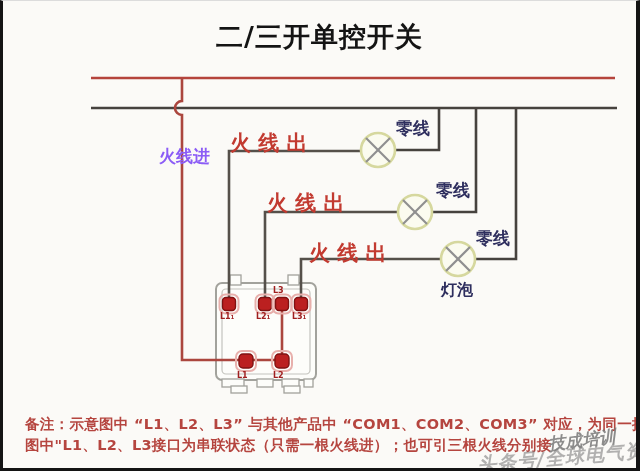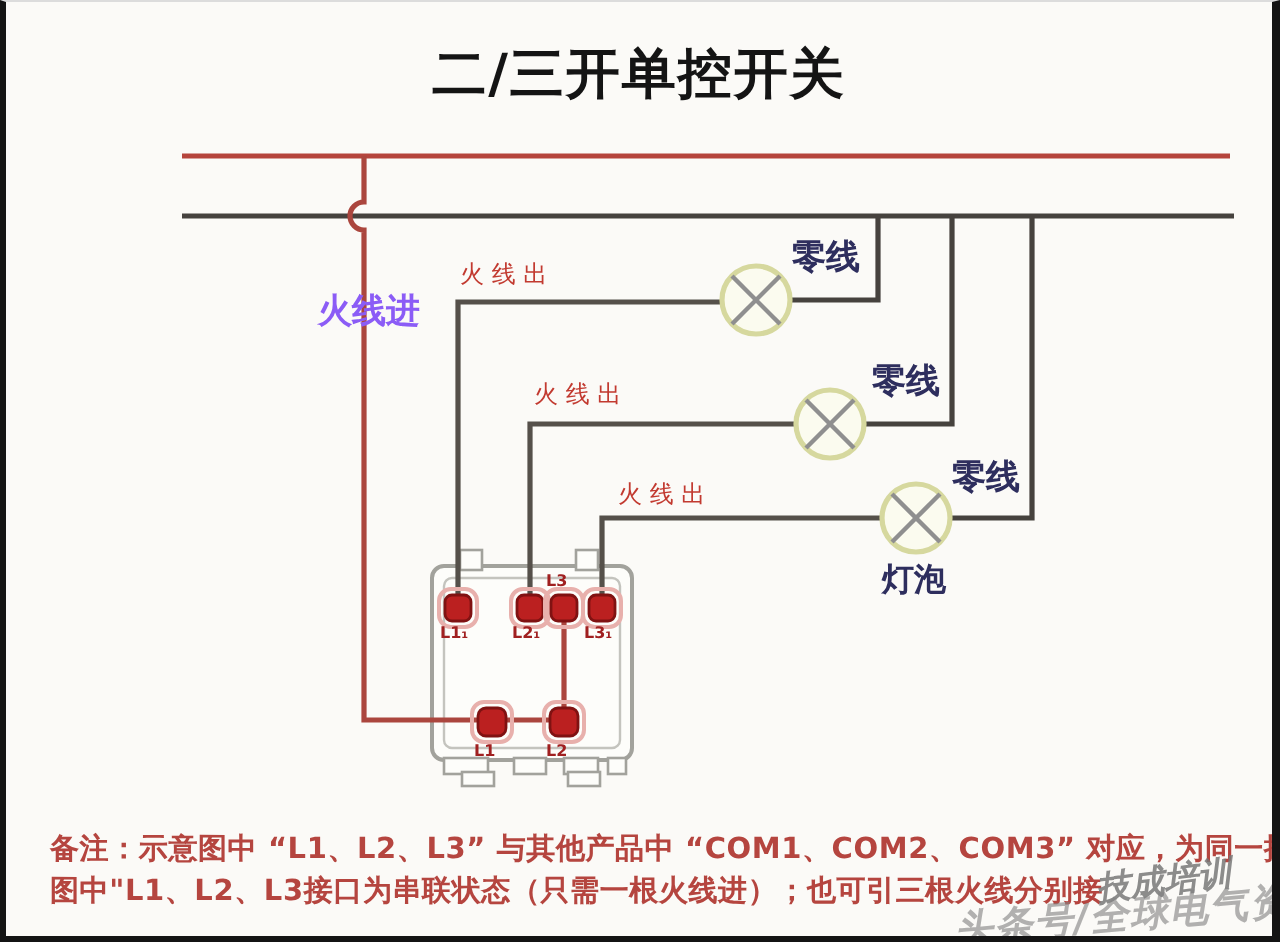--- a/index.html
+++ b/index.html
@@ -18,21 +18,21 @@
     font-size:27px;font-weight:800;color:#141414;letter-spacing:1px;
   }
   .rail-label{font-size:18px;font-weight:700;}
   .rail-label .zh-live{color:#c23a30;}
   .rail-label .zh-neutral{color:#2e2e5e;}
   .rail-label .term{color:#3a3a3a;margin-left:5px;}
   .live-in{
     width:20px;font-size:17px;font-weight:700;color:#8b5cf6;
     line-height:21px;word-break:break-all;text-align:center;
   }
-  .live-out{font-size:12px;font-weight:400;color:#c23a30;text-align:right;}
+  .live-out{font-size:21px;font-weight:700;color:#c23a30;text-align:right;}
   .neutral-out{font-size:17px;font-weight:700;color:#2e2e5e;}
   .bulb-label{font-size:16px;font-weight:700;color:#2e2e5e;}
   .term-label{font-size:8px;font-weight:700;color:#a02020;width:18px;text-align:left;}
   .note-line{font-size:14.5px;font-weight:600;color:#b5453f;letter-spacing:.3px;}
   .wm-brand{font-size:17px;font-weight:600;color:rgba(120,120,120,.85);
     font-style:italic;transform:rotate(-7deg);}
   .wm-source{font-size:19px;font-weight:700;color:rgba(130,130,130,.62);
     font-style:italic;transform:rotate(-5deg);letter-spacing:1px;}
 </style>
 </head>

